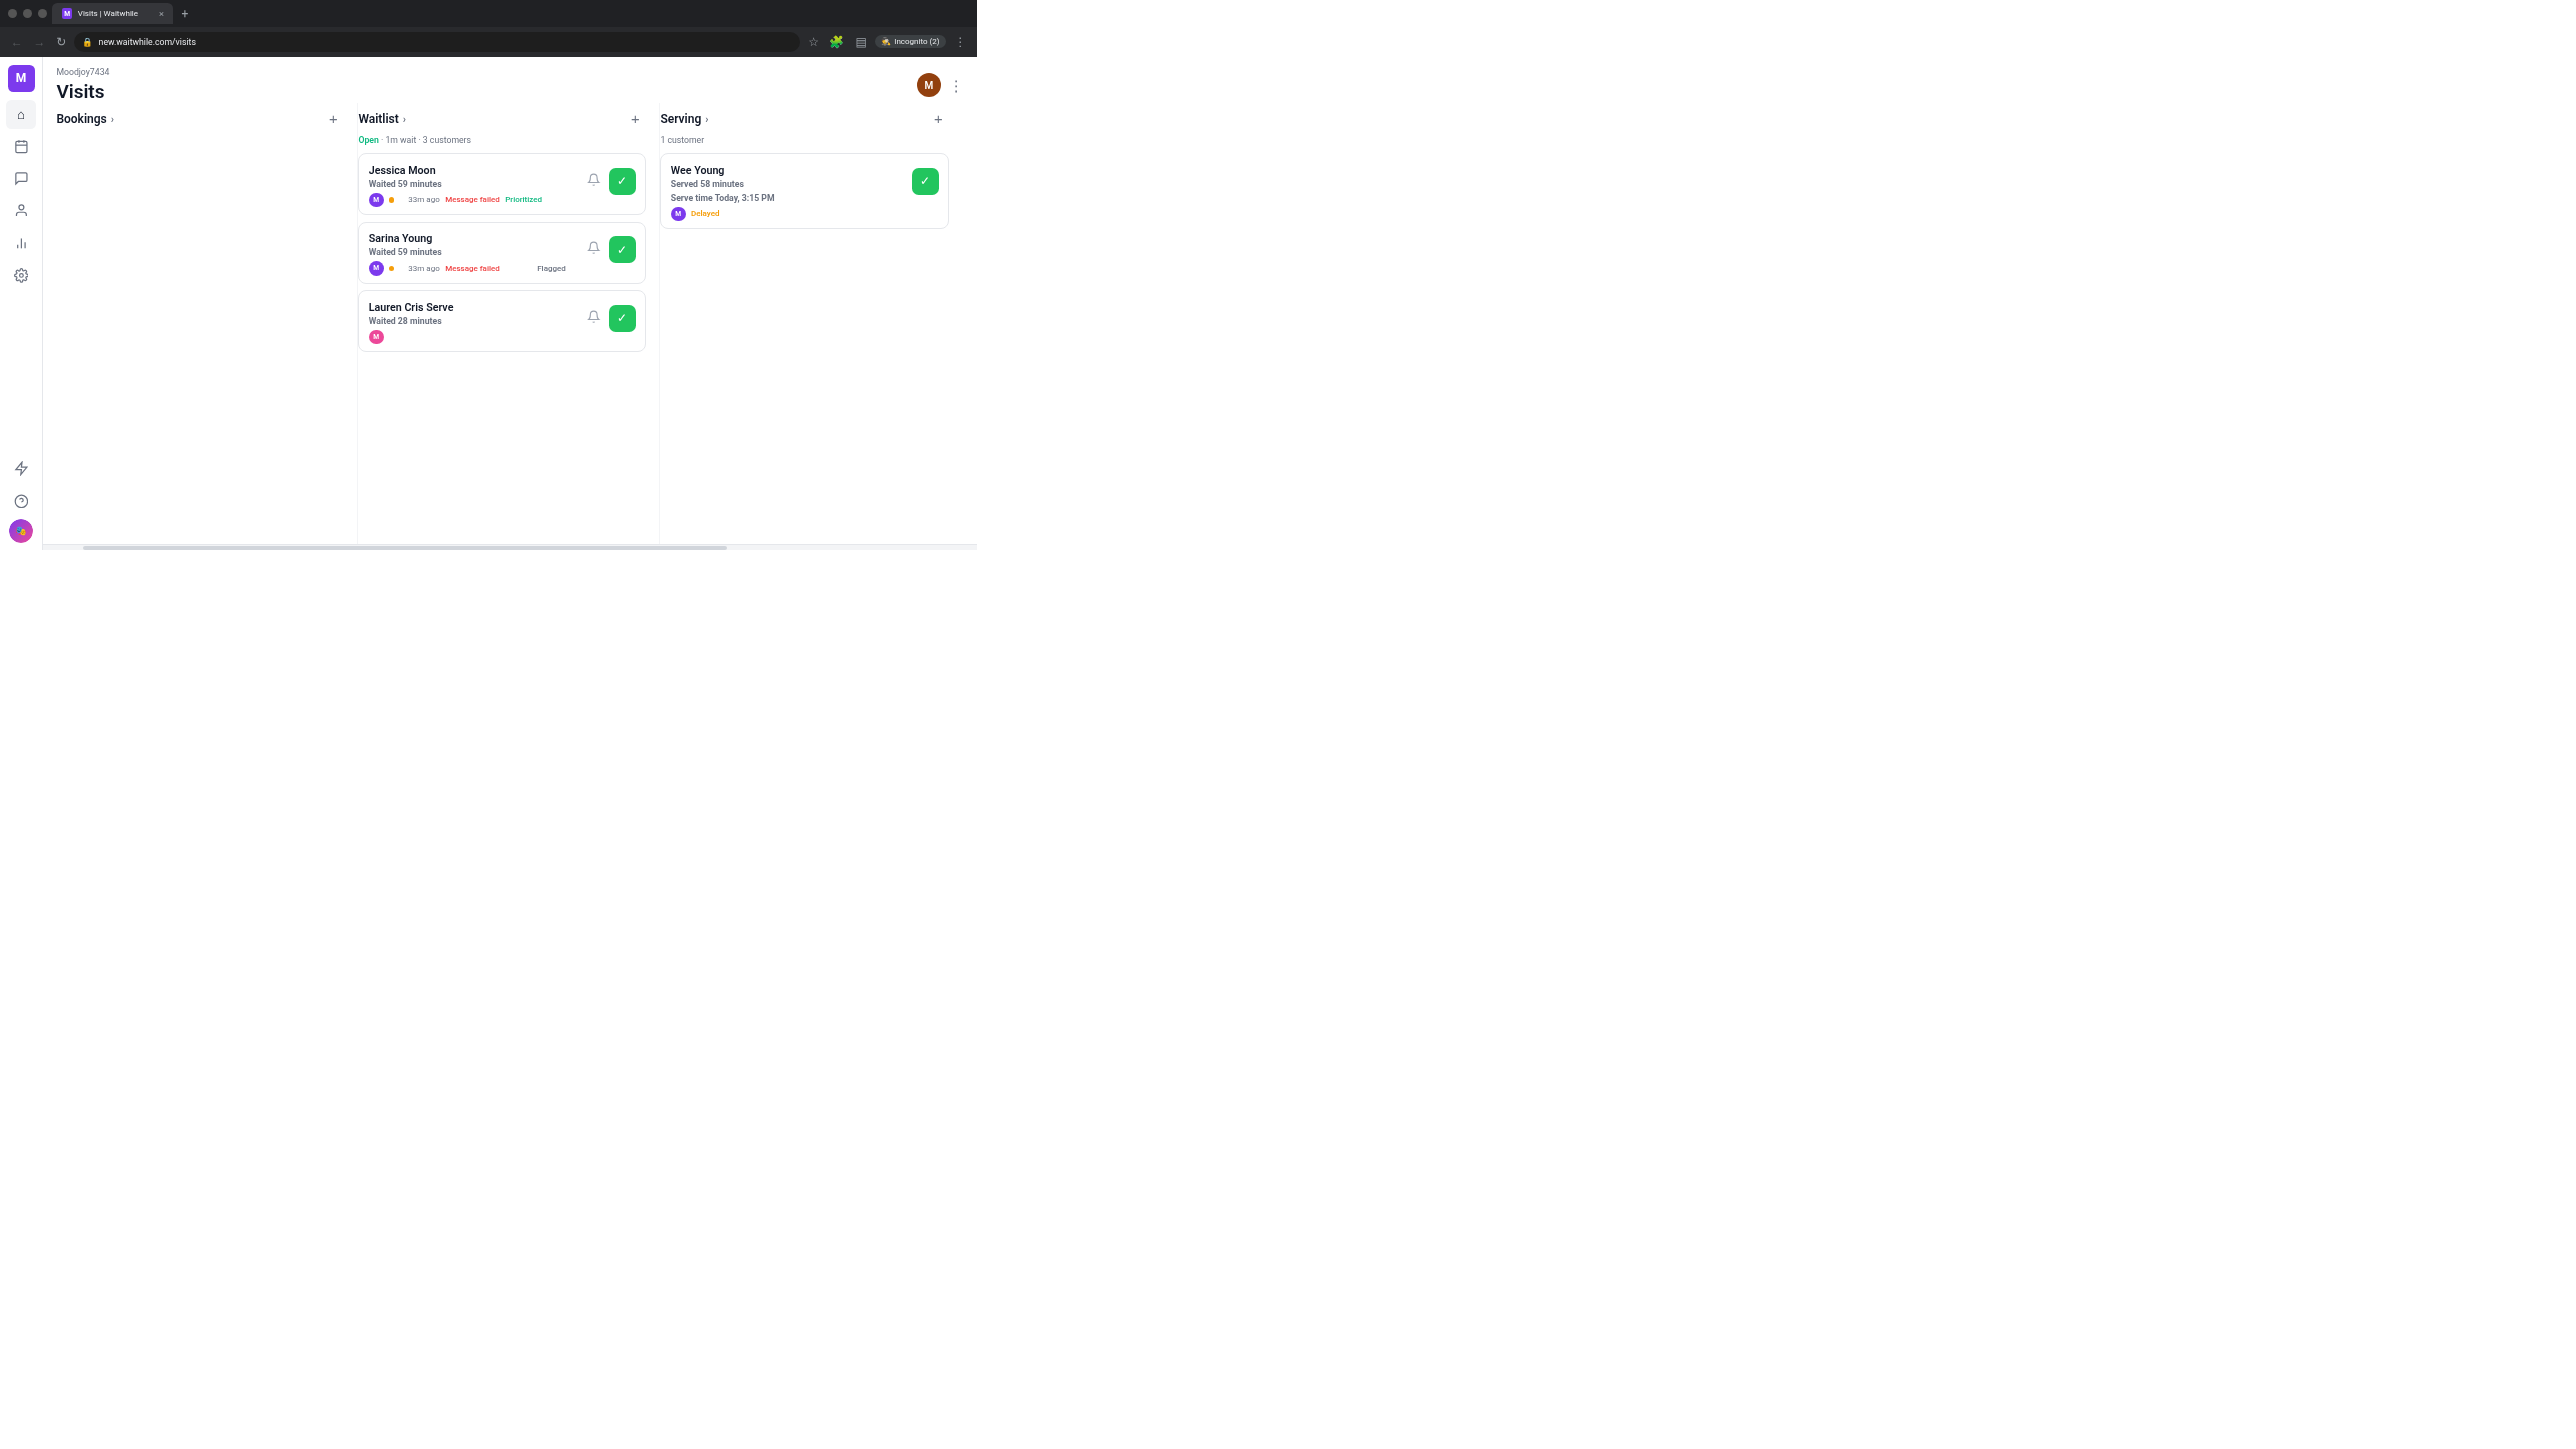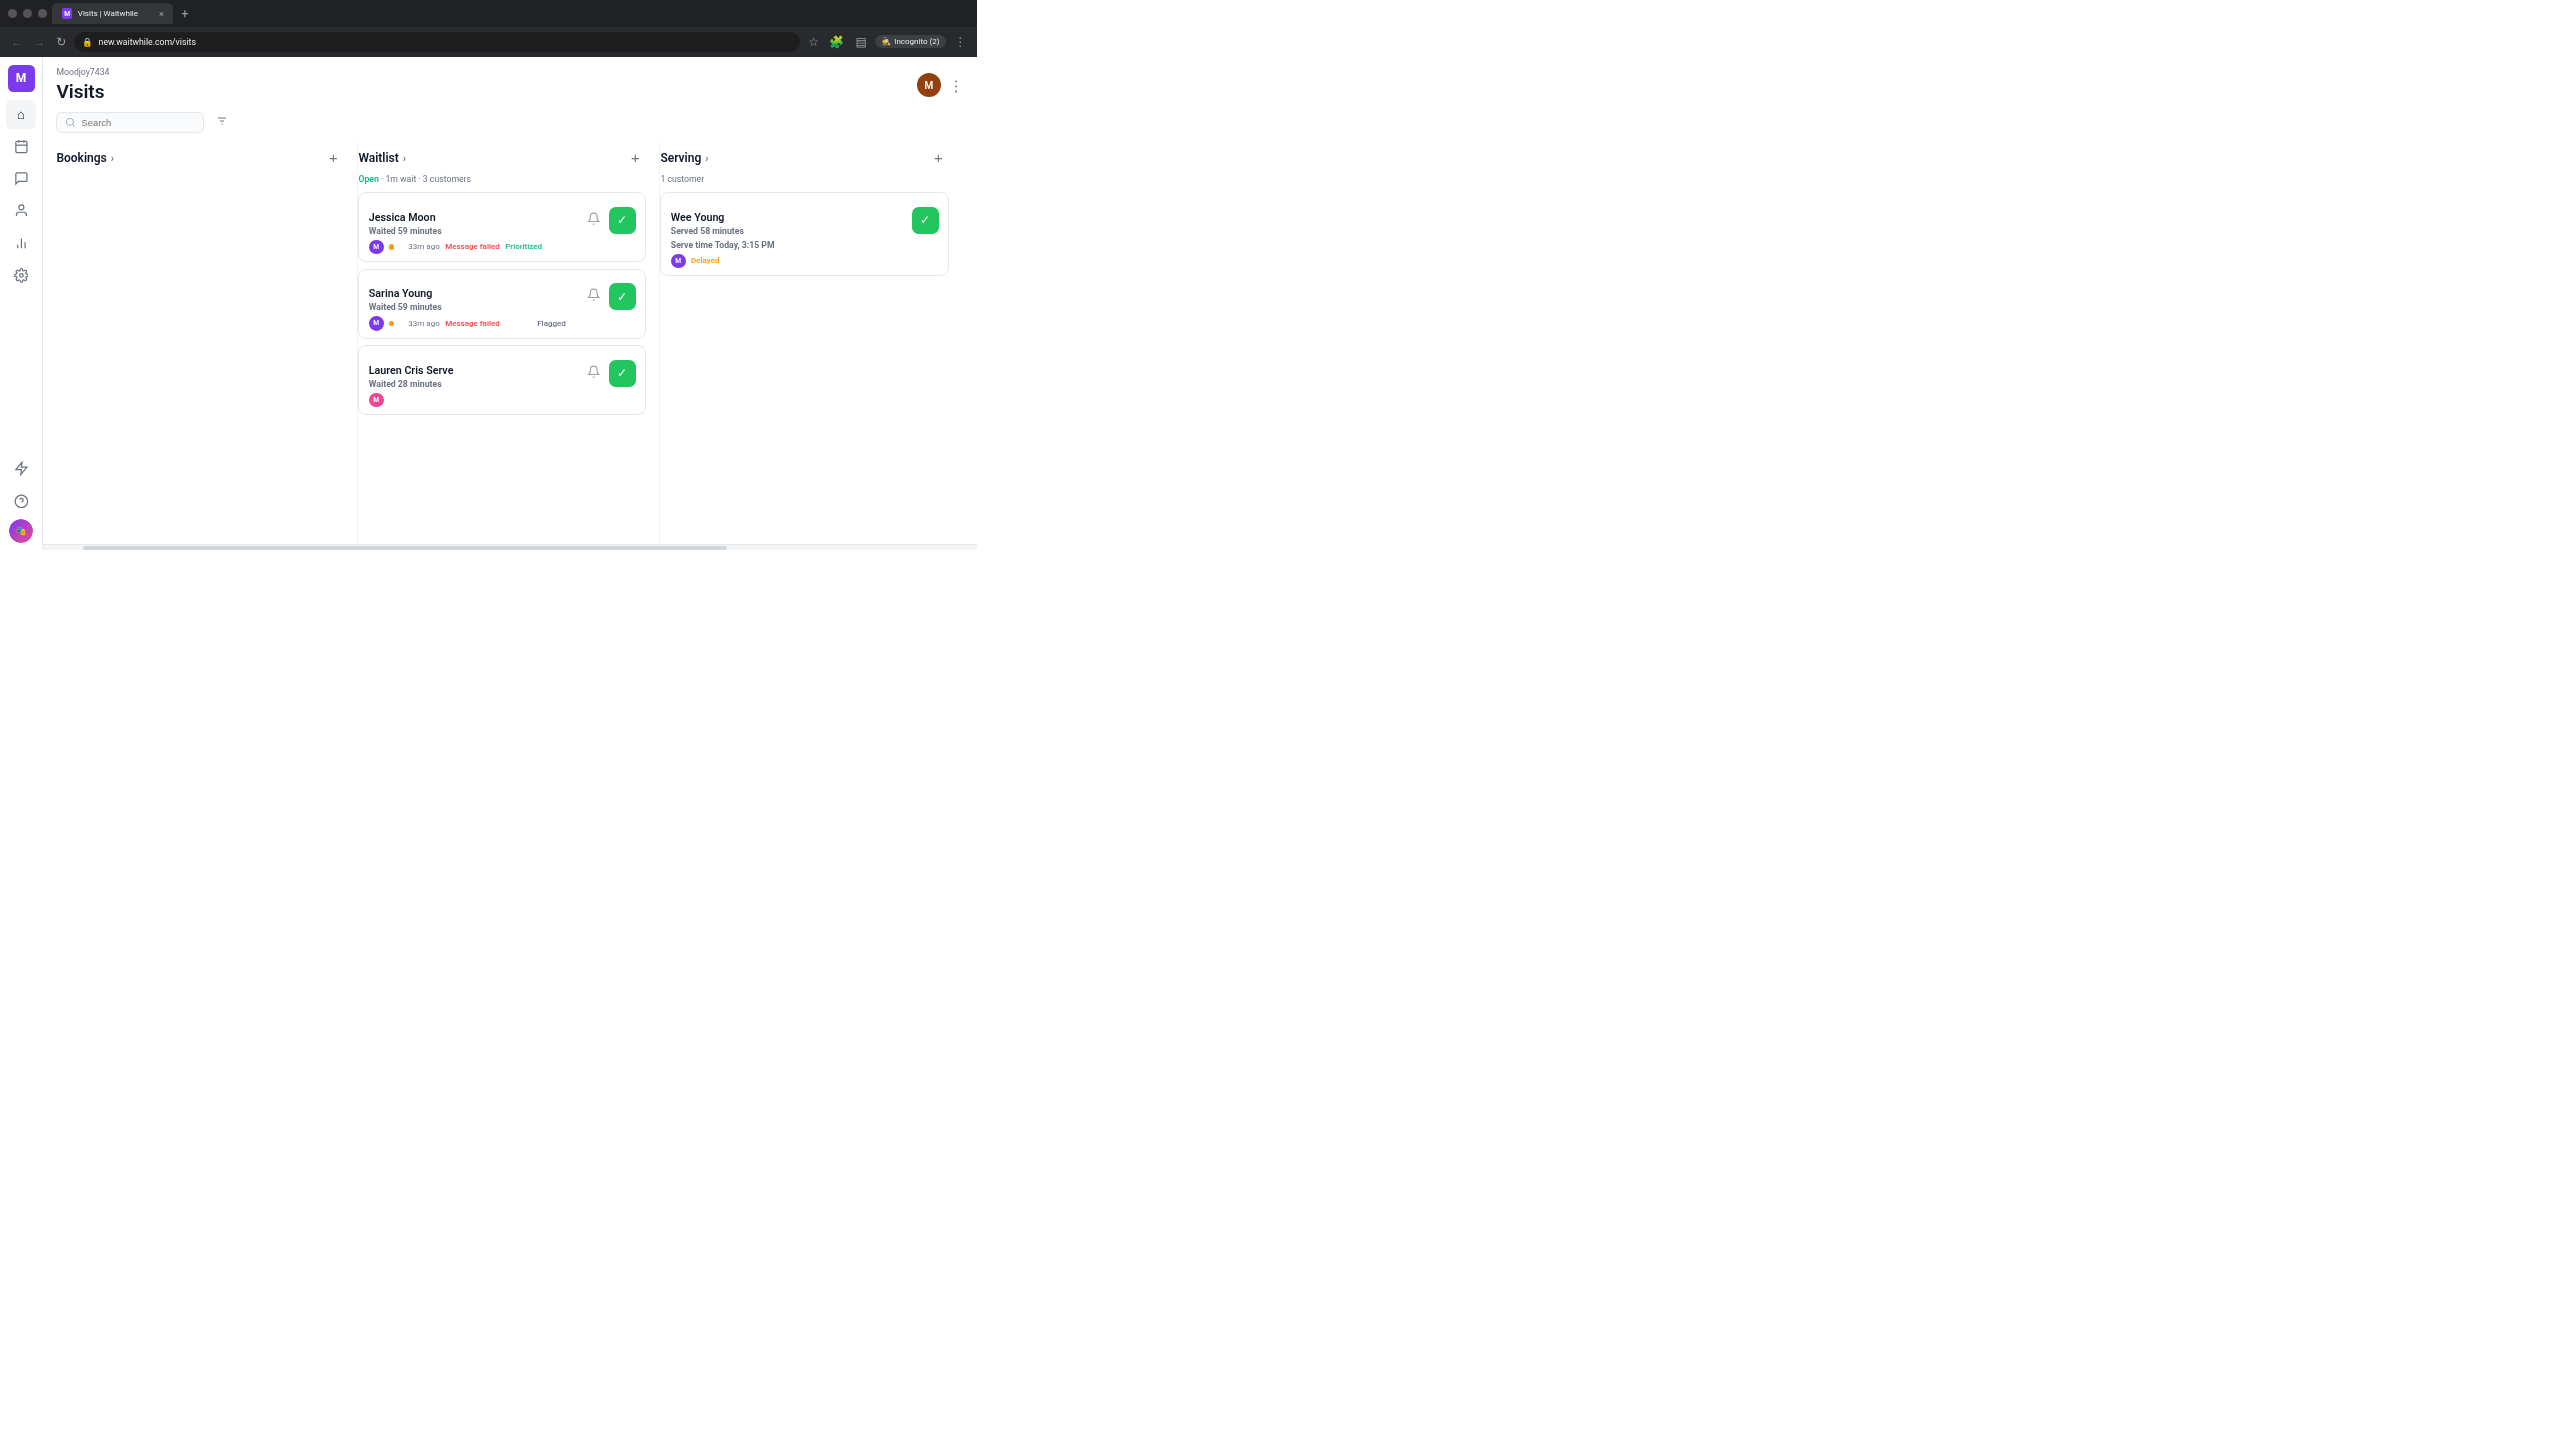--- a/index.html
+++ b/index.html
@@ -286,21 +286,21 @@
       background: #fff;
       border: 0.7px solid #e5e7eb;
       border-radius: 8px;
       padding: 9.4px 9.4px 6.7px 9.4px;
       margin-bottom: 6.7px;
       display: flex;
       align-items: flex-start;
       gap: 0;
       position: relative;
     }
-    .visit-card-content { flex: 1; margin-top: 8px; }
+    .visit-card-content { flex: 1; }
     .visit-name {
       font-size: 10.7px; font-weight: 600; color: #111827;
       margin-bottom: 2px;
     }
     .visit-wait {
       font-size: 8.7px; color: #6b7280;
       margin-bottom: 4px;
       font-weight: bold;
     }
     .visit-meta {
@@ -491,36 +491,20 @@
       <div>
         <div class="org-name">Moodjoy7434</div>
         <h1 class="page-title">Visits</h1>
       </div>
       <div class="header-actions">
         <div class="header-avatar">M</div>
         <button class="header-menu-btn">⋮</button>
       </div>
     </div>
 
-    <div class="search-bar-row">
-      <div class="search-input-wrap">
-        <svg width="10.7" height="10.7" viewBox="0 0 24 24" fill="none" stroke="#9ca3af" stroke-width="2">
-            <circle cx="11" cy="11" r="8"></circle>
-            <line x1="21" y1="21" x2="16.65" y2="16.65"></line>
-          </svg>
-        <input type="text" placeholder="Search" style="">
-      </div>
-      <button class="filter-btn">
-        <svg width="12" height="12" viewBox="0 0 24 24" fill="none" stroke="#6b7280" stroke-width="2">
-            <line x1="4" y1="6" x2="20" y2="6"></line>
-            <line x1="8" y1="12" x2="16" y2="12"></line>
-            <line x1="11" y1="18" x2="13" y2="18"></line>
-          </svg>
-      </button>
-    </div>
 
     <div class="columns-area">
 
       <div class="column">
         <div class="column-header">
           <div class="column-title">
             <span>Bookings</span>
             <span class="chevron">›</span>
           </div>
           <button class="column-add-btn">+</button>

